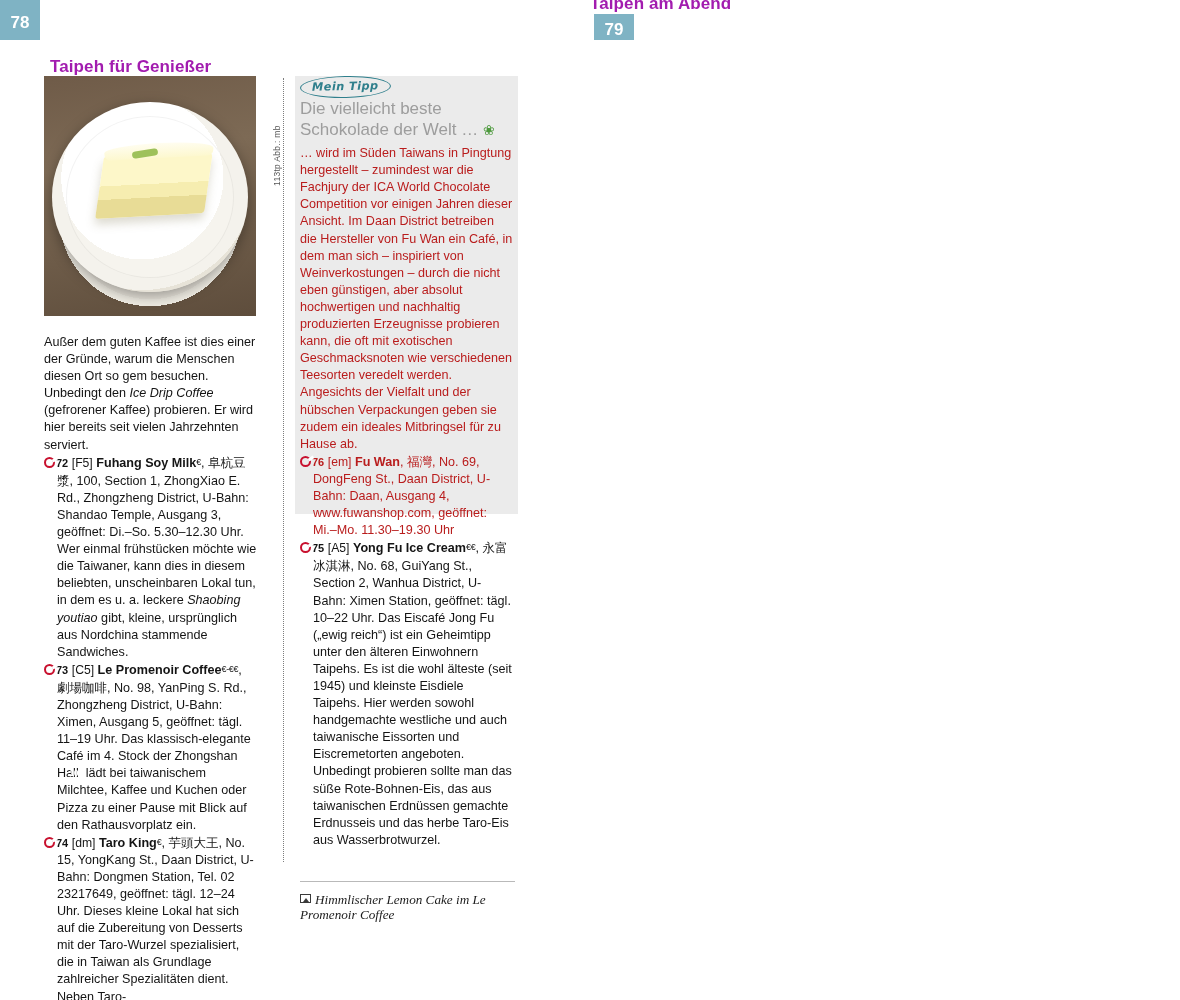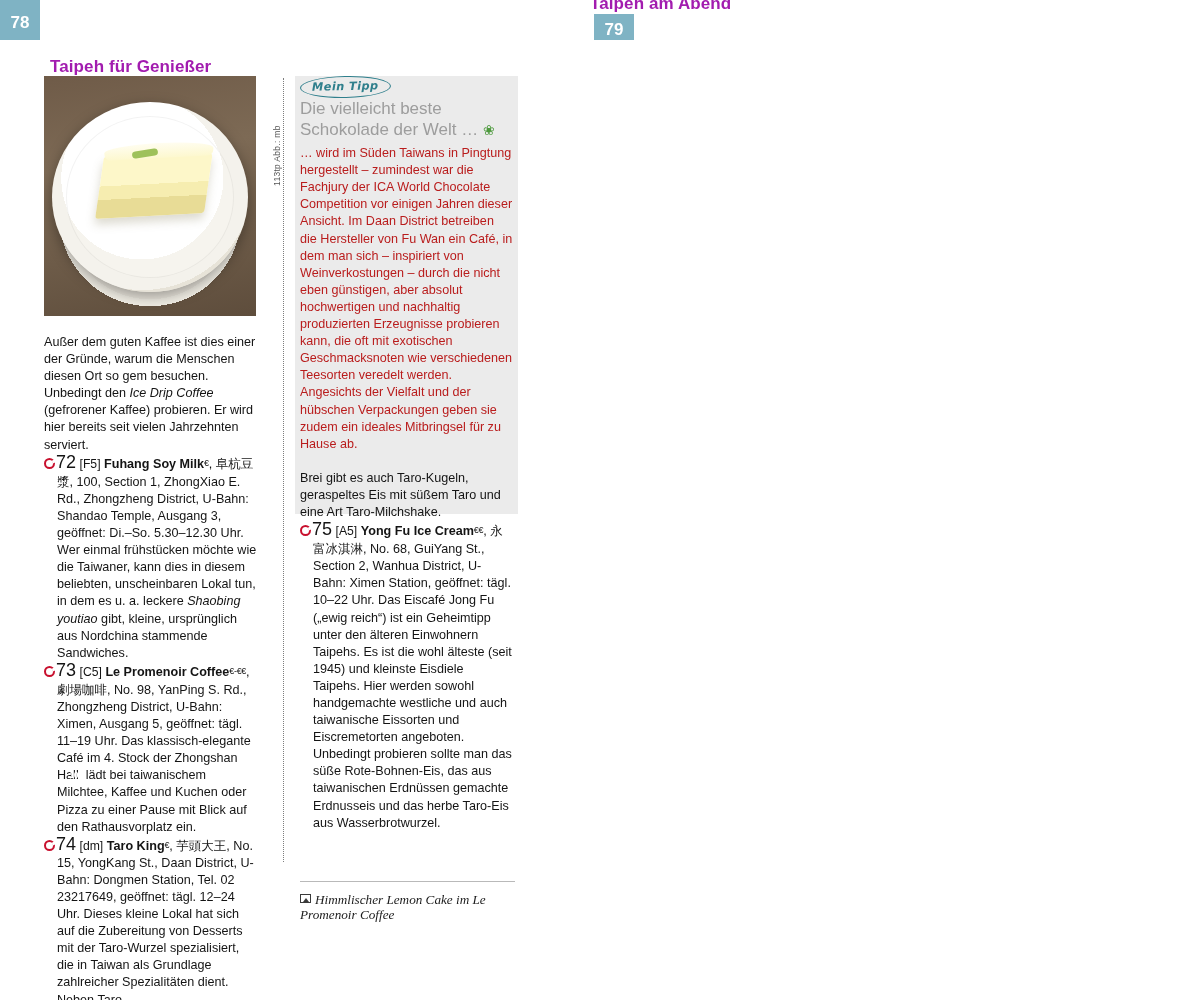--- a/index.html
+++ b/index.html
@@ -89,21 +89,21 @@
     margin-right:1px;
     position:relative;
     text-indent:0;
   }
   .mark::after{
     content:""; position:absolute;
     left:6px; top:-1px; width:6px; height:3px;
     background:#ffffff;
     transform:rotate(-35deg);
   }
-  .num { font-weight:400; font-size:18px; }
+  .num { font-weight:700; font-size:11px; }
   .code { font-size:12.2px; }
   b, .bold { font-weight:700; }
   i, .it { font-style:italic; }
   .euro { font-size:9px; vertical-align:2px; letter-spacing:-0.3px;}
   .cjk { font-family:"DejaVu Sans", sans-serif; font-size:12.5px; }
 
   
   .metro-badge {
     display:inline-block;
     background:#d6246e;
@@ -269,23 +269,27 @@
     <div class="tipp-box"></div>
 
     <div class="col col2">
       <div>
         <span class="tipp-badge">Mein Tipp</span>
         <div class="tipp-title">
           <span>Die vielleicht beste Schokolade der Welt …</span>
           <span class="leaf">❀</span>
         </div>
         <p class="tipp-body">… wird im Süden Taiwans in Pingtung hergestellt – zumindest war die Fachjury der ICA World Chocolate Competition vor einigen Jahren dieser Ansicht. Im Daan District betreiben die Hersteller von Fu Wan ein Café, in dem man sich – inspiriert von Weinverkostungen – durch die nicht eben günstigen, aber absolut hochwertigen und nachhaltig produzierten Erzeugnisse probieren kann, die oft mit exotischen Geschmacksnoten wie verschiedenen Teesorten veredelt werden. Angesichts der Vielfalt und der hübschen Verpackungen geben sie zudem ein ideales Mitbringsel für zu Hause ab.</p>
+        <p class="entry tipp-body">
+          <span class="mark"></span><span class="num">76</span>
+          <span class="code">[em]</span>
+          <b>Fu Wan</b>, <span class="cjk">福灣</span><span>, No. 69, DongFeng St., Daan District, U-Bahn: Daan, Ausgang 4, www.fuwanshop.com, geöffnet: Mi.–Mo. 11.30–19.30 Uhr</span>
+        </p>
       </div>
 
-      <p style="margin-top:17px">Brei gibt es auch Taro-Kugeln, geraspeltes Eis mit süßem Taro und eine Art Taro-Milchshake.</p>
 
       <p class="entry">
         <span class="mark"></span><span class="num">75</span>
         <span class="code">[A5]</span>
         <b>Yong Fu Ice Cream</b><span class="euro">€€</span>, <span class="cjk">永富冰淇淋</span><span>, No. 68, GuiYang St., Section 2, Wanhua District, U-Bahn: Ximen Station, geöffnet: tägl. 10–22 Uhr. Das Eiscafé Jong Fu („ewig reich“) ist ein Geheimtipp unter den älteren Einwohnern Taipehs. Es ist die wohl älteste (seit 1945) und kleinste Eisdiele Taipehs. Hier werden sowohl handgemachte westliche und auch taiwanische Eissorten und Eiscremetorten angeboten. Unbedingt probieren sollte man das süße Rote-Bohnen-Eis, das aus taiwanischen Erdnüssen gemachte Erdnusseis und das herbe Taro-Eis aus Wasserbrotwurzel.</span>
       </p>
     </div>
 
     <div class="caption cap-left">
       <div class="cap-rule"></div>

